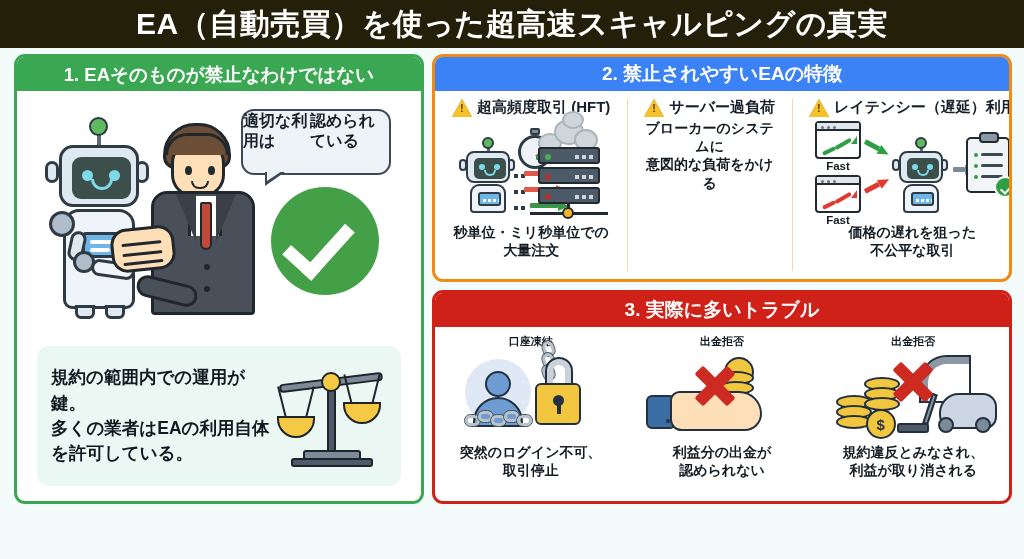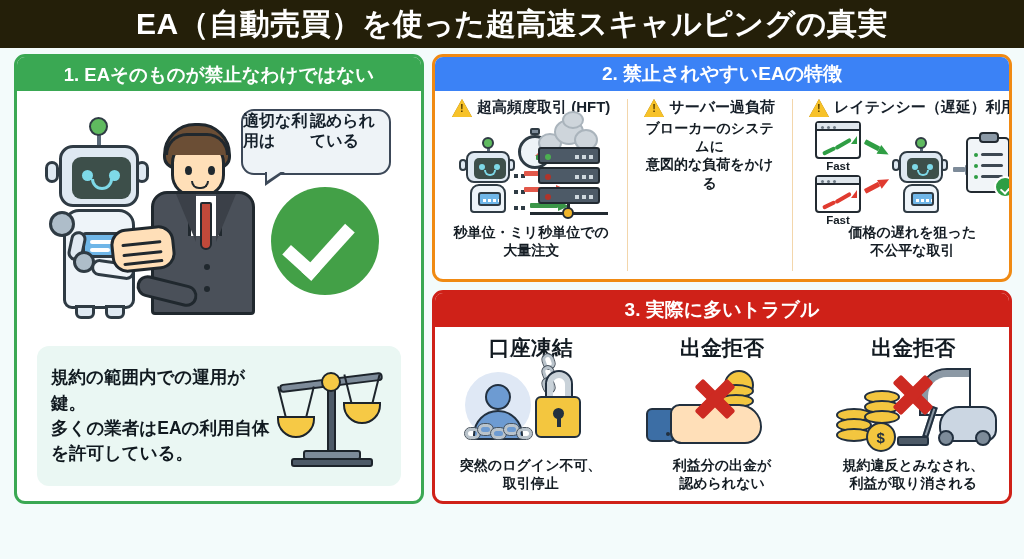--- a/index.html
+++ b/index.html
@@ -322,21 +322,21 @@
                 border-radius: 50%; background: #2f9e44; border: 2px solid #fff; }
   .clip-check::after { content: ""; position: absolute; left: 7px; top: 4px; width: 5px; height: 10px;
                        border: 2.5px solid #fff; border-top: 0; border-left: 0; transform: rotate(42deg); }
 
   
   #panel3 { left: 432px; top: 290px; width: 580px; height: 214px;
             border: 3px solid #cf2118; }
   #panel3 .panel-hd { background: #cf2118; }
   .p3-cols { display: flex; height: 174px; }
   .p3-col { flex: 1; padding: 7px 4px 6px; display: flex; flex-direction: column; align-items: center; }
-  .p3-title { font-size: 21px; font-weight: bold; color: #121a21; }
+  .p3-title { font-size: 11px; font-weight: bold; color: #121a21; }
   .p3-art { height: 92px; width: 100%; position: relative; margin-top: 2px; }
   .p3-cap { font-size: 14px; font-weight: bold; color: #141c23; text-align: center; line-height: 1.3; }
 
   
   .av-circle { position: absolute; left: 26px; top: 8px; width: 66px; height: 66px; border-radius: 50%;
                background: #dfe8f5; }
   .av-head { position: absolute; left: 46px; top: 20px; width: 26px; height: 26px; border-radius: 50%;
              background: #6d9bd2; border: 2.5px solid #22303f; }
   .av-body { position: absolute; left: 34px; top: 46px; width: 50px; height: 30px;
              background: #6d9bd2; border: 2.5px solid #22303f; border-radius: 26px 26px 0 0; }

